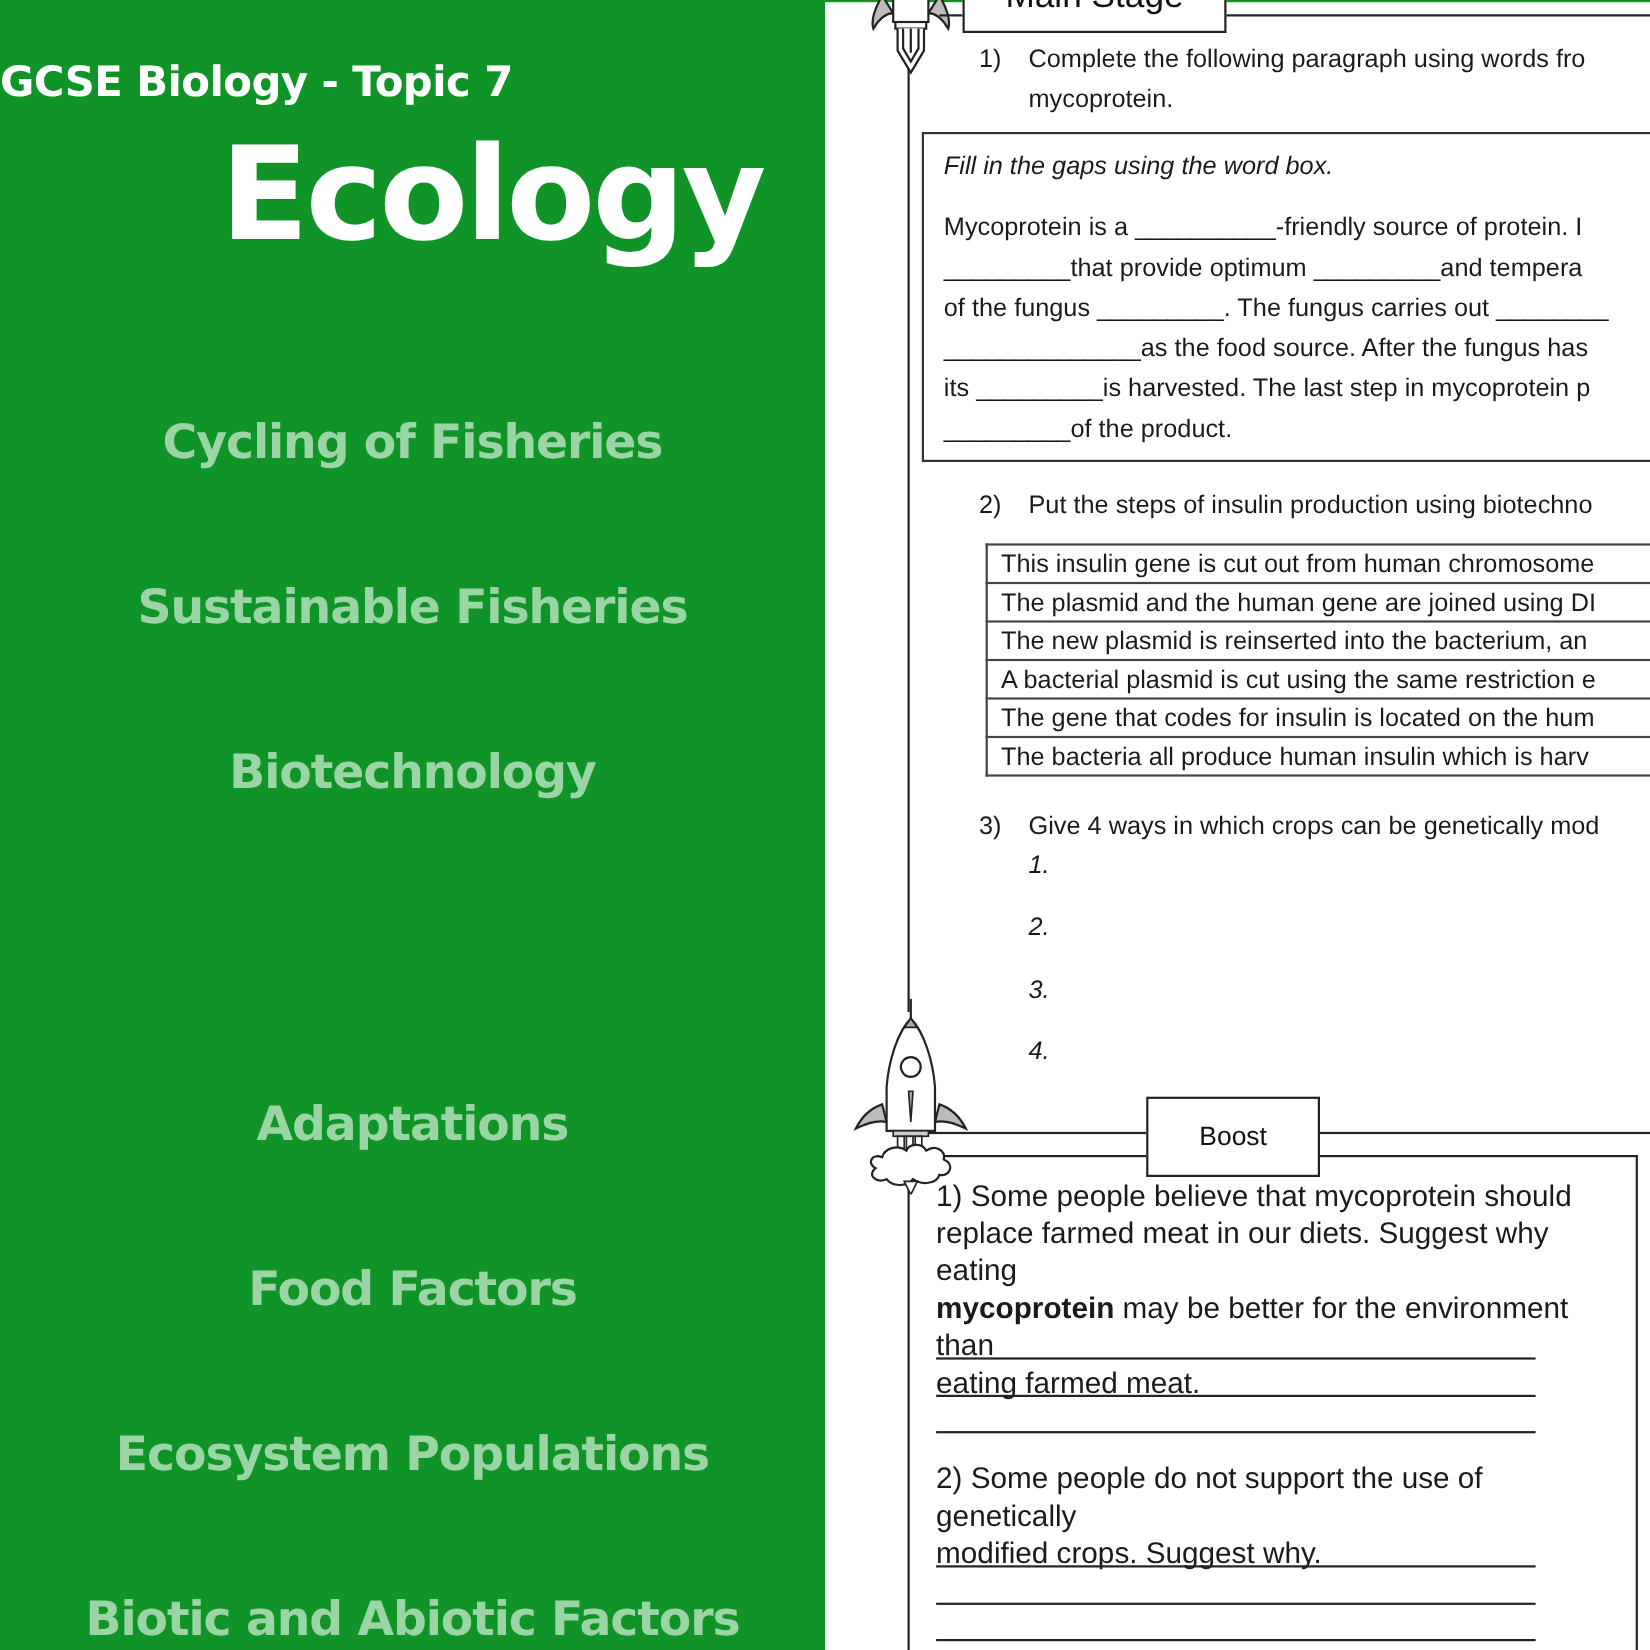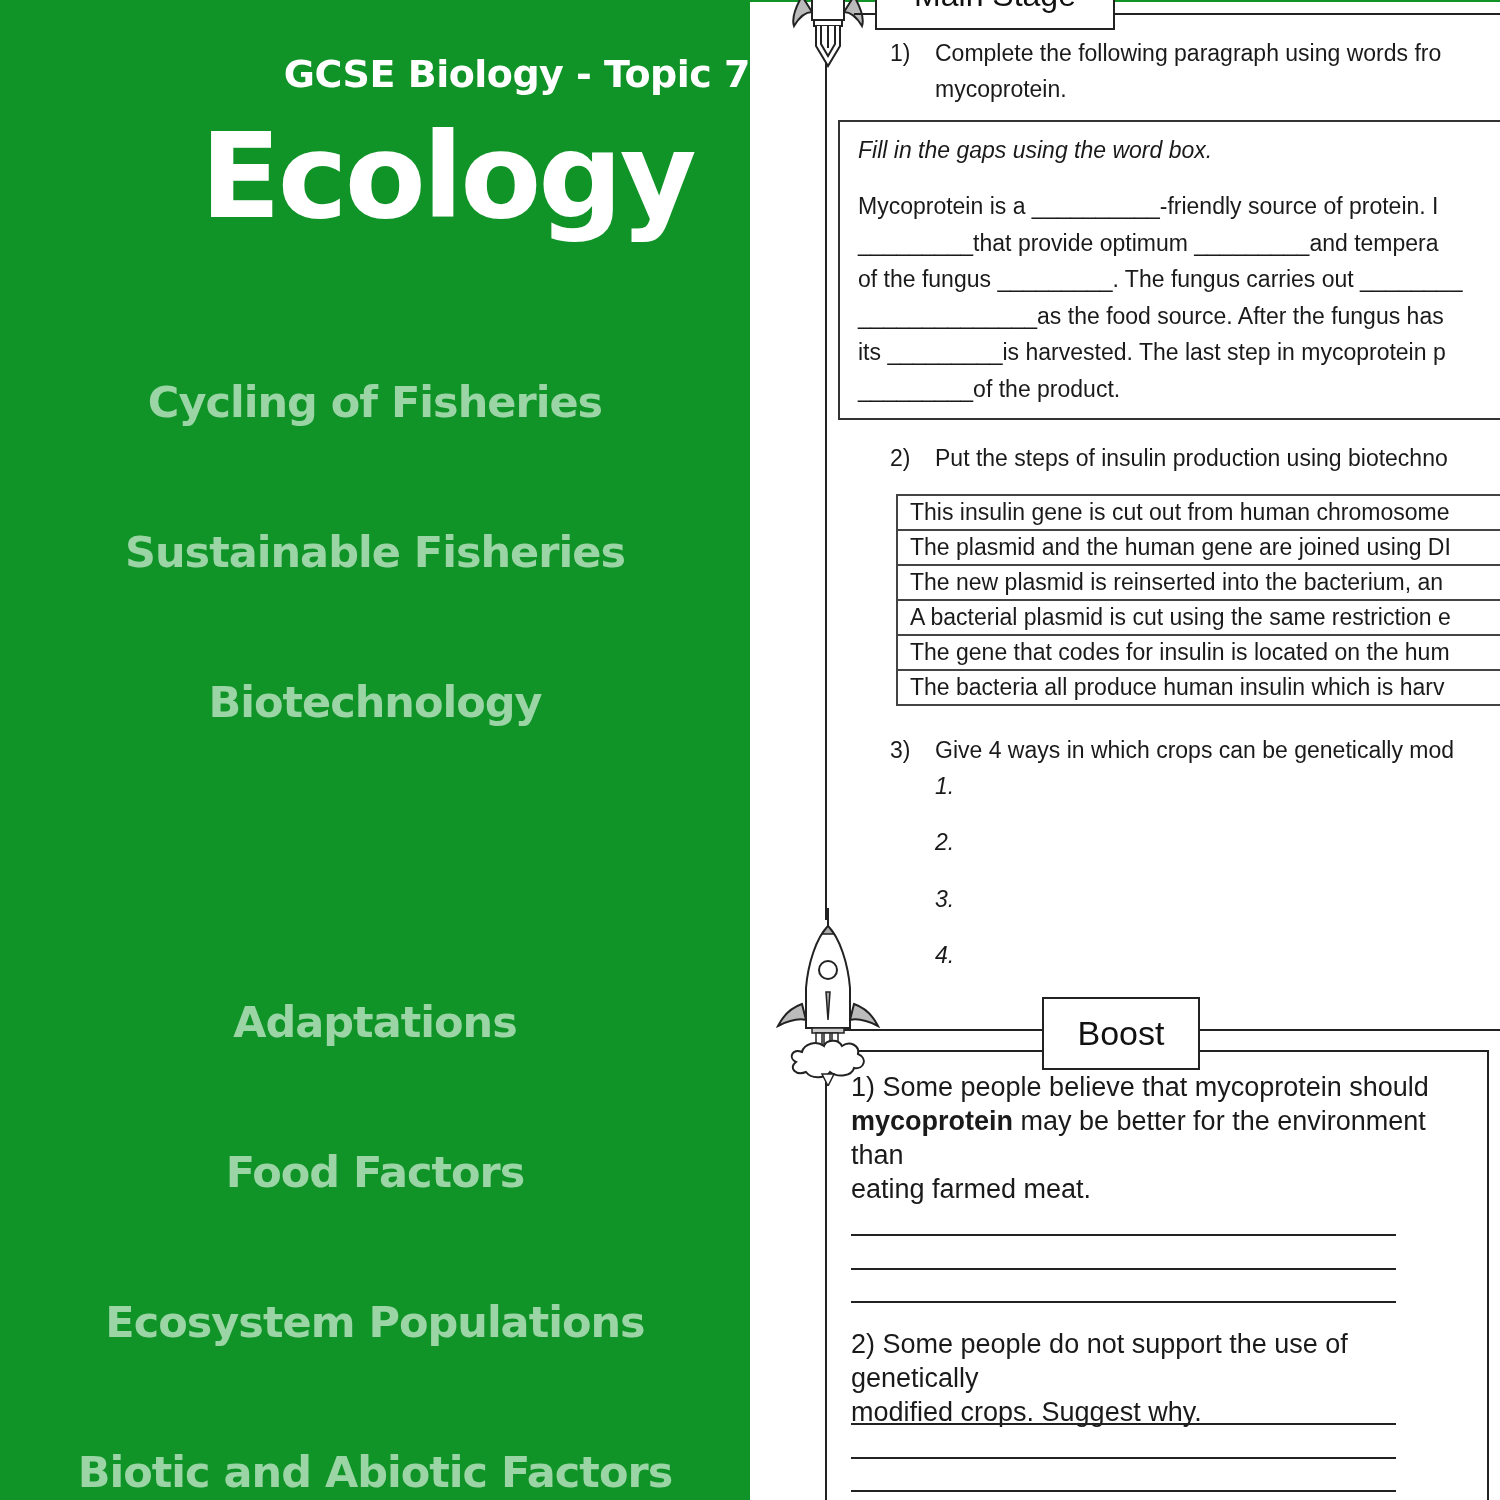--- a/index.html
+++ b/index.html
@@ -5,21 +5,21 @@
   * { margin: 0; padding: 0; box-sizing: border-box; }
   html, body { width: 1500px; height: 1500px; overflow: hidden; background: #ffffff; }
   body { position: relative; font-family: "Liberation Sans", sans-serif; }
 
   
   .sidebar {
     position: absolute; left: 0; top: 0; width: 750px; height: 1500px;
     background: #109327;
   }
   .subtitle {
-    position: absolute; left: 0; width: 750px; top: 52px; text-align: right;
+    position: absolute; left: 0; width: 750px; top: 52px; text-align: left;
     color: #ffffff; font-family: "DejaVu Sans", sans-serif; font-weight: bold;
     font-size: 38px; letter-spacing: -0.5px;
   }
   .main-title {
     position: absolute; left: 0; width: 894px; top: 106px; text-align: center;
     color: #ffffff; font-family: "DejaVu Sans", sans-serif; font-weight: bold;
     font-size: 118px; letter-spacing: -3px; line-height: 1.2;
   }
   .topic {
     position: absolute; left: 0; width: 750px; text-align: center;
@@ -38,21 +38,21 @@
     background: #ffffff; overflow: hidden;
     font-family: "Liberation Sans", sans-serif; color: #1a1a1a;
   }
   .top-strip { position: absolute; left: 0; top: 0; width: 750px; height: 2px; background: #109327; }
   .vline { position: absolute; left: 75px; width: 2px; background: #222; }
 
   .stage-line { position: absolute; height: 2px; background: #222; }
   .stage-tab {
     position: absolute; border: 2px solid #222; background: #fff;
     display: flex; align-items: center; justify-content: center;
-    font-size: 34px; color: #111;
+    font-size: 24px; color: #111;
   }
   .stage-tab.main { left: 125px; top: -20px; width: 240px; height: 50px; font-size: 32px; align-items: flex-end; padding-bottom: 14px; }
   .stage-tab.boost { left: 292px; top: 997px; width: 158px; height: 73px; }
 
   .q { position: absolute; font-size: 23px; line-height: 36px; white-space: nowrap; }
   .q .num { display: inline-block; width: 45px; }
 
   .gapbox {
     position: absolute; left: 88px; top: 120px; width: 700px; height: 300px;
     border: 2px solid #333; padding: 8px 18px;
@@ -182,20 +182,21 @@
     <rect x="36" y="120" width="32" height="5" fill="#ccc" stroke="#222" stroke-width="1.5"></rect>
     <rect x="40" y="125" width="6" height="26" fill="#fff" stroke="#222" stroke-width="1.5"></rect>
     <rect x="48" y="125" width="6" height="26" fill="#fff" stroke="#222" stroke-width="1.5"></rect>
     <rect x="56" y="125" width="6" height="26" fill="#fff" stroke="#222" stroke-width="1.5"></rect>
     <path d="M26 144 C16 140 12 150 20 154 C12 160 20 168 30 164 C36 172 50 170 54 164 C62 170 76 168 78 160 C88 162 92 150 82 146 C84 138 74 132 66 138 C62 130 50 132 48 138 C40 132 28 136 26 144 Z" fill="#fff" stroke="#222" stroke-width="2"></path>
     <path d="M46 166 L52 178 L58 166 Z" fill="#fff" stroke="#222" stroke-width="1.5"></path>
   </svg>
 
   <div class="boost-q" style="top:1070px">
     <div>1) Some people believe that mycoprotein should</div>
+    <div>replace farmed meat in our diets. Suggest why eating</div>
     <div><b>mycoprotein</b><span> may be better for the environment than</span></div>
     <div>eating farmed meat.</div>
   </div>
   <div class="write-line" style="top:1234px"></div>
   <div class="write-line" style="top:1268px"></div>
   <div class="write-line" style="top:1301px"></div>
 
   <div class="boost-q" style="top:1327px">
     <div>2) Some people do not support the use of genetically</div>
     <div>modified crops. Suggest why.</div>

